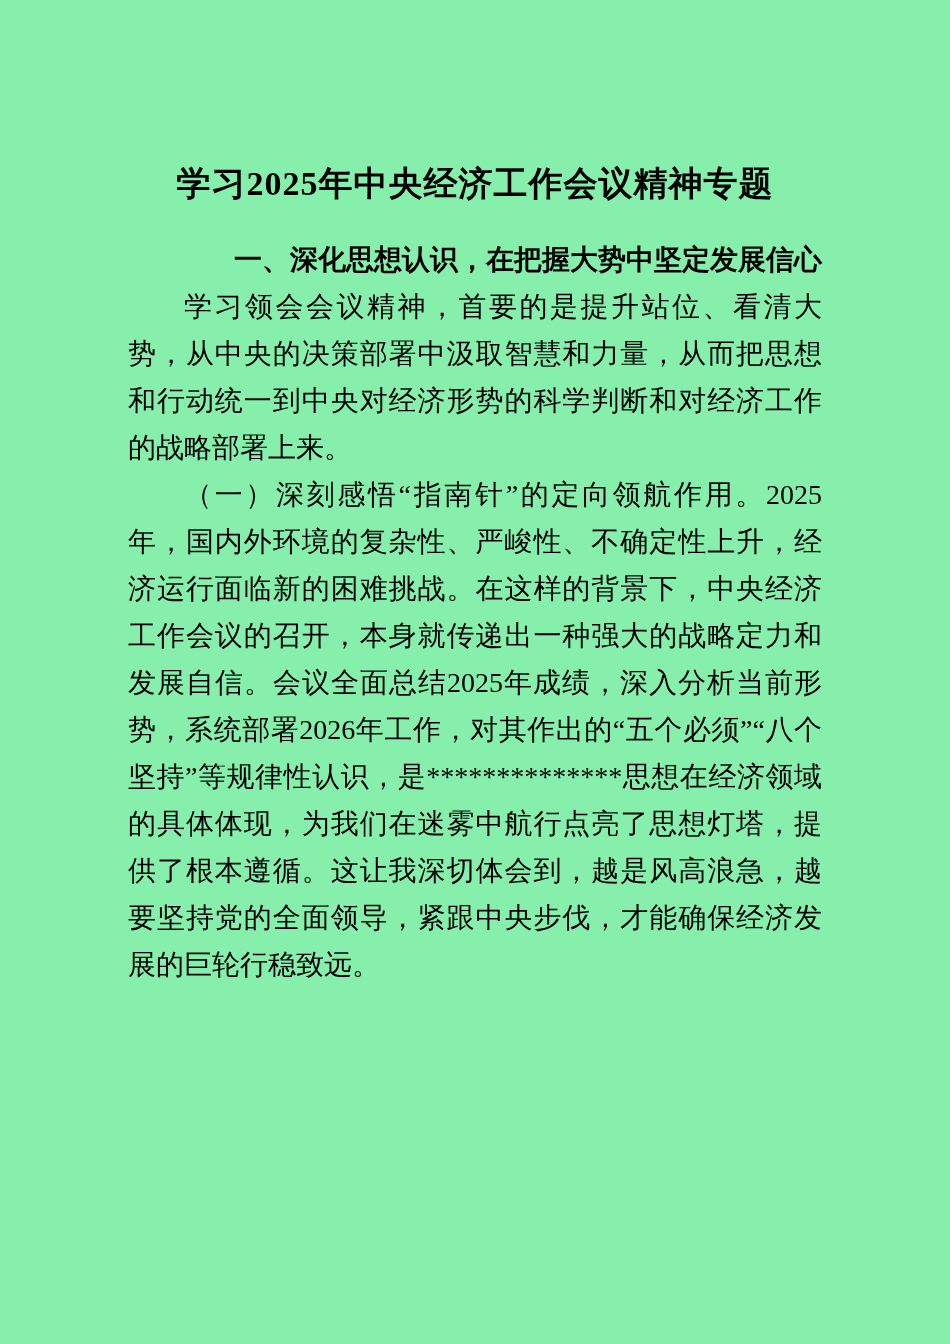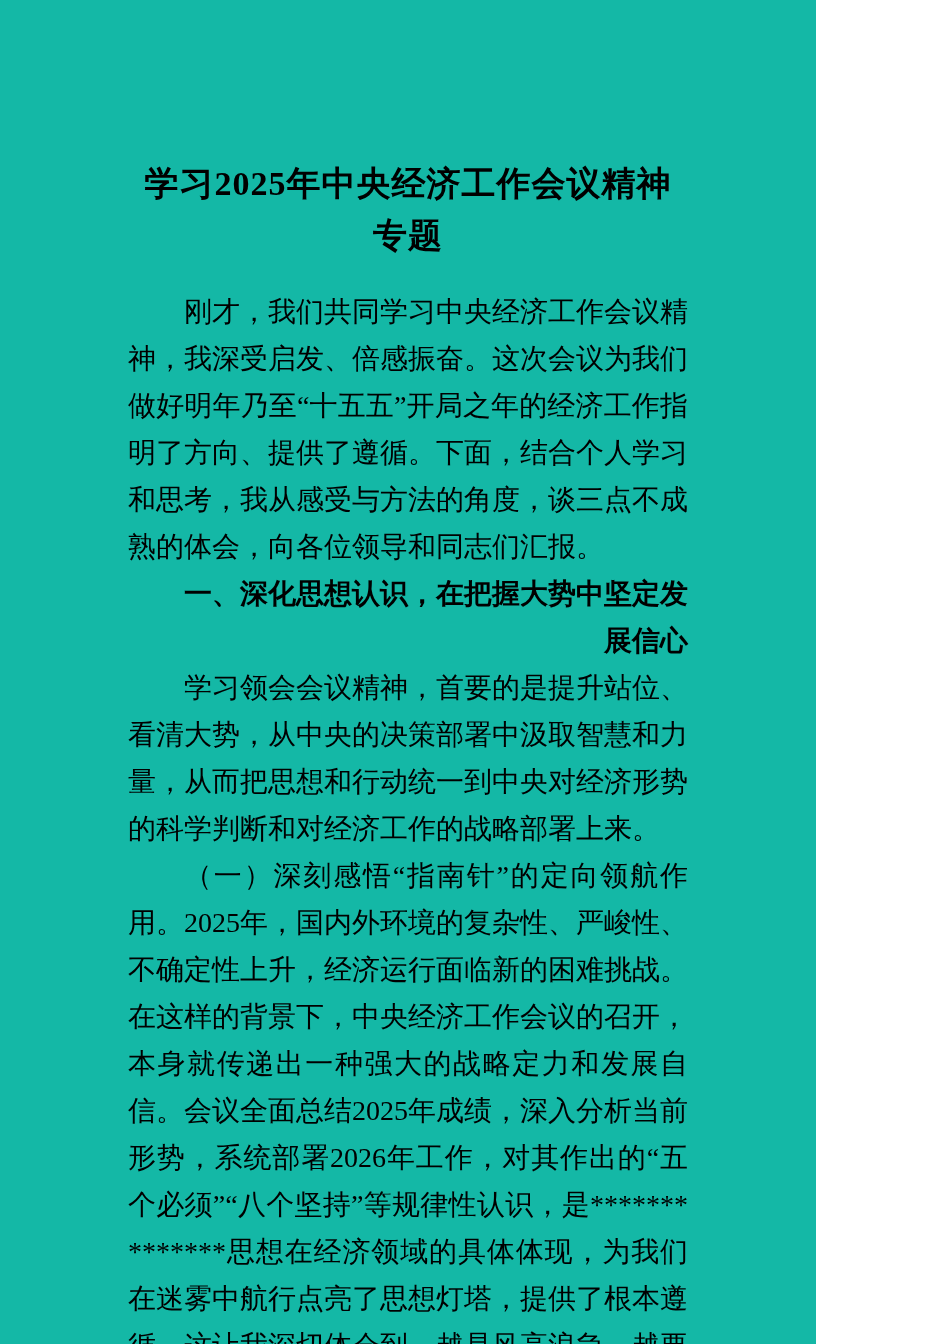--- a/index.html
+++ b/index.html
@@ -2,24 +2,24 @@
 <html><head>
 <meta charset="utf-8">
 <style>
   html, body {
     margin: 0;
     padding: 0;
     background: #ffffff;
   }
   .page {
     position: relative;
-    width: 816px;
+    width: 950px;
     height: 1344px;
     box-sizing: border-box;
-    background: #14b8a6;
+    background: #86efac;
     padding: 158px 128px 0 128px;
     font-family: "Liberation Serif", "DejaVu Serif", serif;
     color: #000000;
     overflow: hidden;
   }
   .doc-title {
     margin: 0 0 26px 0;
     font-size: 34px;
     font-weight: bold;
     text-align: center;
@@ -39,17 +39,16 @@
     text-align: right;
   }
 </style>
 </head>
 <body>
 
 <div class="page">
   <h1 class="doc-title">
     <span>学习2025年中央经济工作会议精神专题</span><br>
   </h1>
-  <p class="para body">刚才，我们共同学习中央经济工作会议精神，我深受启发、倍感振奋。这次会议为我们做好明年乃至“十五五”开局之年的经济工作指明了方向、提供了遵循。下面，结合个人学习和思考，我从感受与方法的角度，谈三点不成熟的体会，向各位领导和同志们汇报。</p>
   <p class="para heading">一、深化思想认识，在把握大势中坚定发展信心</p>
   <p class="para body">学习领会会议精神，首要的是提升站位、看清大势，从中央的决策部署中汲取智慧和力量，从而把思想和行动统一到中央对经济形势的科学判断和对经济工作的战略部署上来。</p>
   <p class="para body">（一）深刻感悟“指南针”的定向领航作用。2025年，国内外环境的复杂性、严峻性、不确定性上升，经济运行面临新的困难挑战。在这样的背景下，中央经济工作会议的召开，本身就传递出一种强大的战略定力和发展自信。会议全面总结2025年成绩，深入分析当前形势，系统部署2026年工作，对其作出的“五个必须”“八个坚持”等规律性认识，是**************思想在经济领域的具体体现，为我们在迷雾中航行点亮了思想灯塔，提供了根本遵循。这让我深切体会到，越是风高浪急，越要坚持党的全面领导，紧跟中央步伐，才能确保经济发展的巨轮行稳致远。</p>
 </div>
 
 </body></html>

